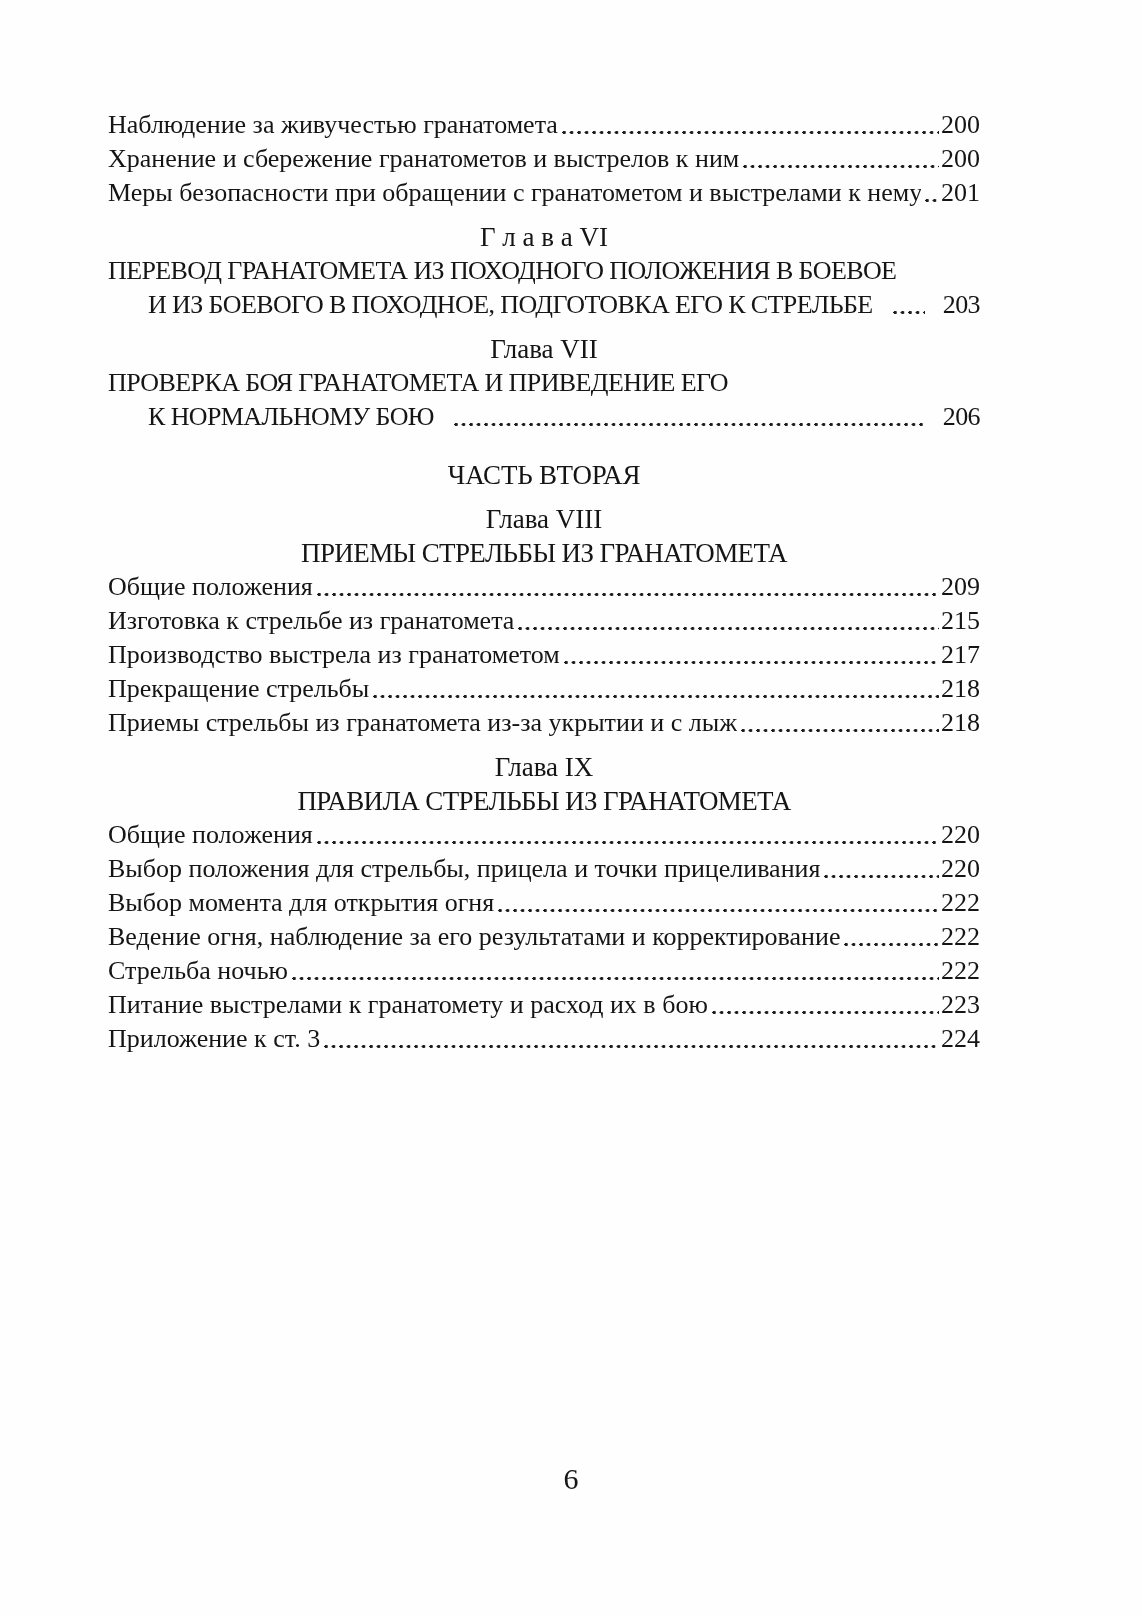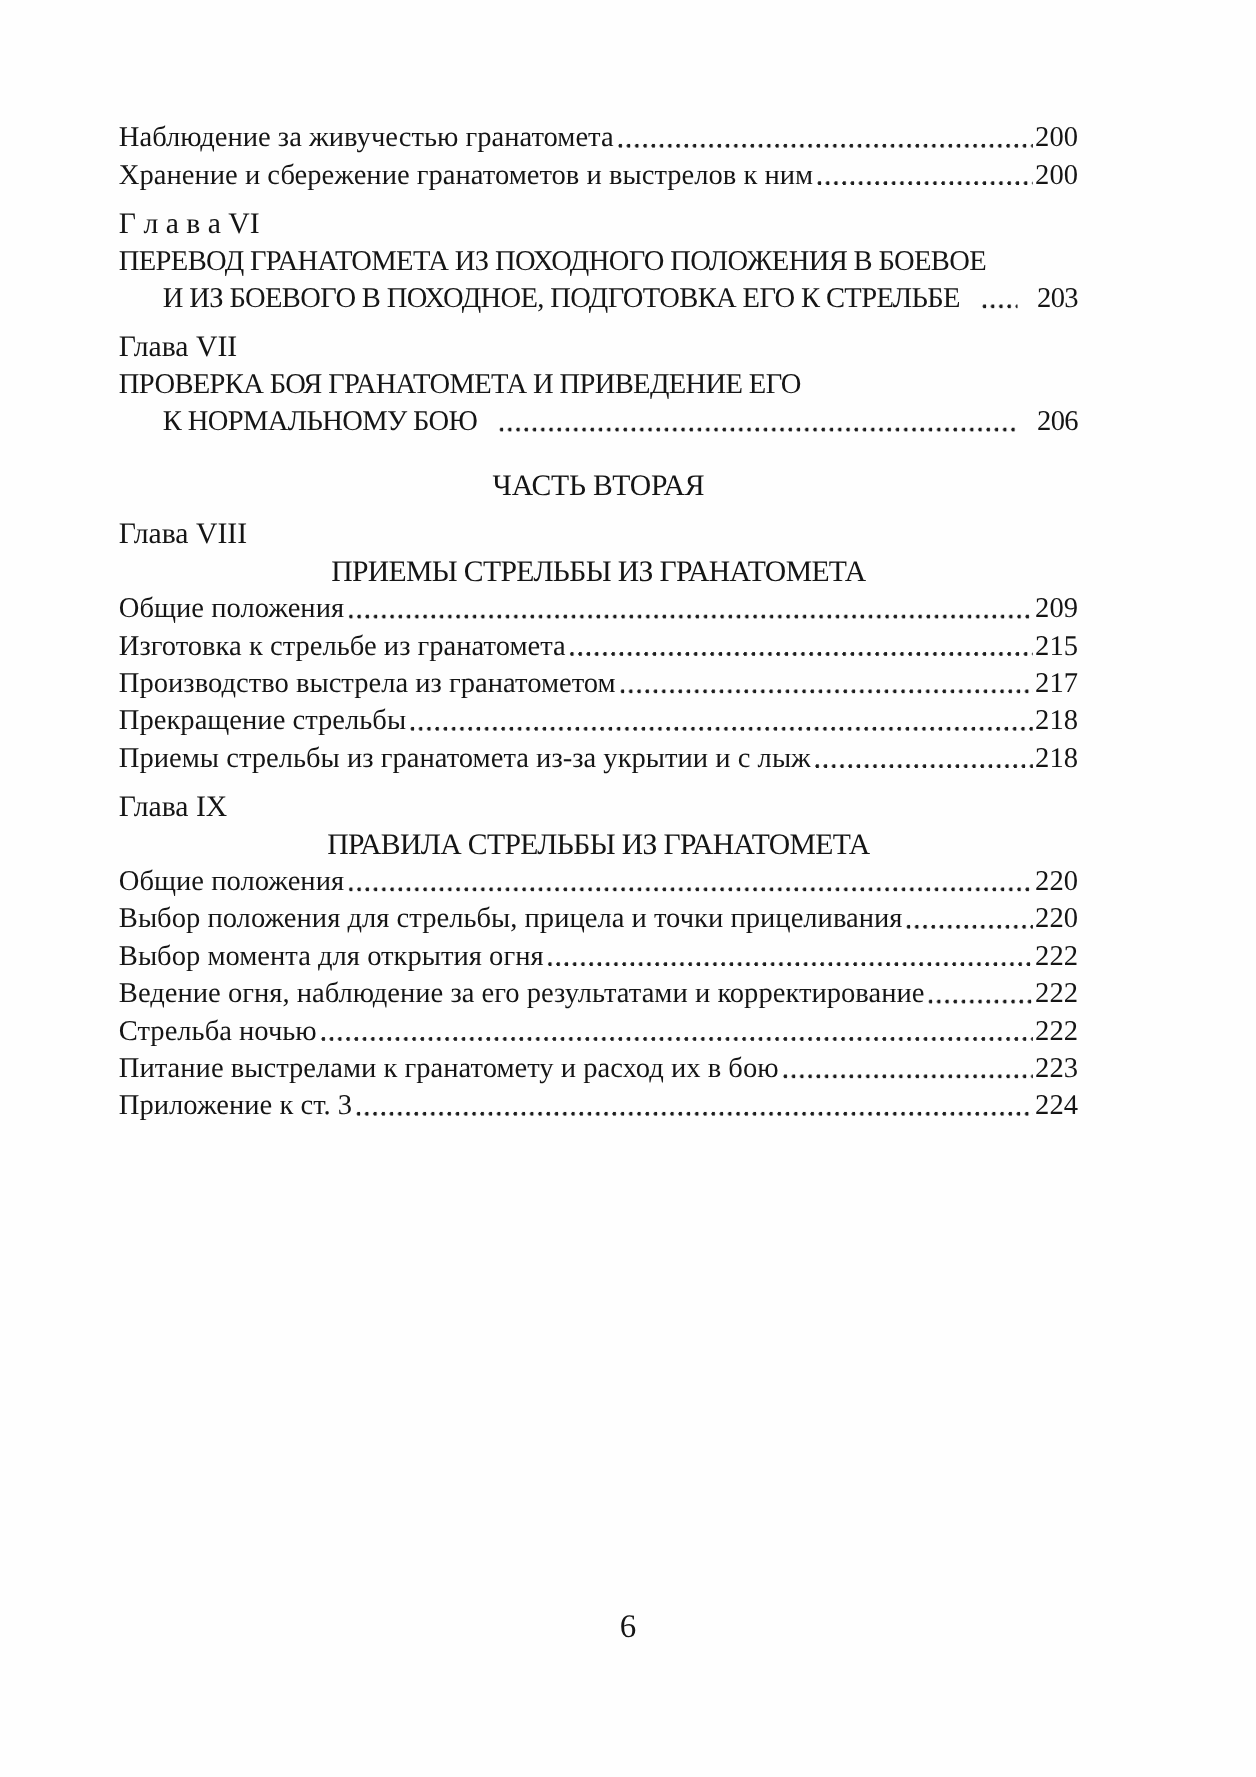--- a/index.html
+++ b/index.html
@@ -54,21 +54,21 @@
   }
   .caps {
     letter-spacing: -0.6px;
     gap: 16px;
   }
   .indent {
     padding-left: 40px;
   }
   
   .heading {
-    text-align: left;
+    text-align: center;
     font-size: 27px;
     line-height: 34px;
     margin-top: 10px;
   }
   .center-title {
     text-align: center;
     font-size: 27px;
     line-height: 34px;
     letter-spacing: -0.6px;
   }
@@ -104,20 +104,25 @@
       <div class="toc-entry">
         <span class="entry-title">Наблюдение за живучестью гранатомета</span>
         <span class="leader"></span>
         <span class="entry-page">200</span>
       </div>
       <div class="toc-entry">
         <span class="entry-title">Хранение и сбережение гранатометов и выстрелов к ним</span>
         <span class="leader"></span>
         <span class="entry-page">200</span>
       </div>
+      <div class="toc-entry">
+        <span class="entry-title">Меры безопасности при обращении с гранатометом и выстрелами к нему</span>
+        <span class="leader"></span>
+        <span class="entry-page">201</span>
+      </div>
       <div class="heading">Г л а в а VI</div>
       <div class="title-line">ПЕРЕВОД ГРАНАТОМЕТА ИЗ ПОХОДНОГО ПОЛОЖЕНИЯ В БОЕВОЕ</div>
       <div class="toc-entry caps indent">
         <span class="entry-title">И ИЗ БОЕВОГО В ПОХОДНОЕ, ПОДГОТОВКА ЕГО К СТРЕЛЬБЕ</span>
         <span class="leader"></span>
         <span class="entry-page">203</span>
       </div>
       <div class="heading">Глава VII</div>
       <div class="title-line">ПРОВЕРКА БОЯ ГРАНАТОМЕТА И ПРИВЕДЕНИЕ ЕГО</div>
       <div class="toc-entry caps indent">

